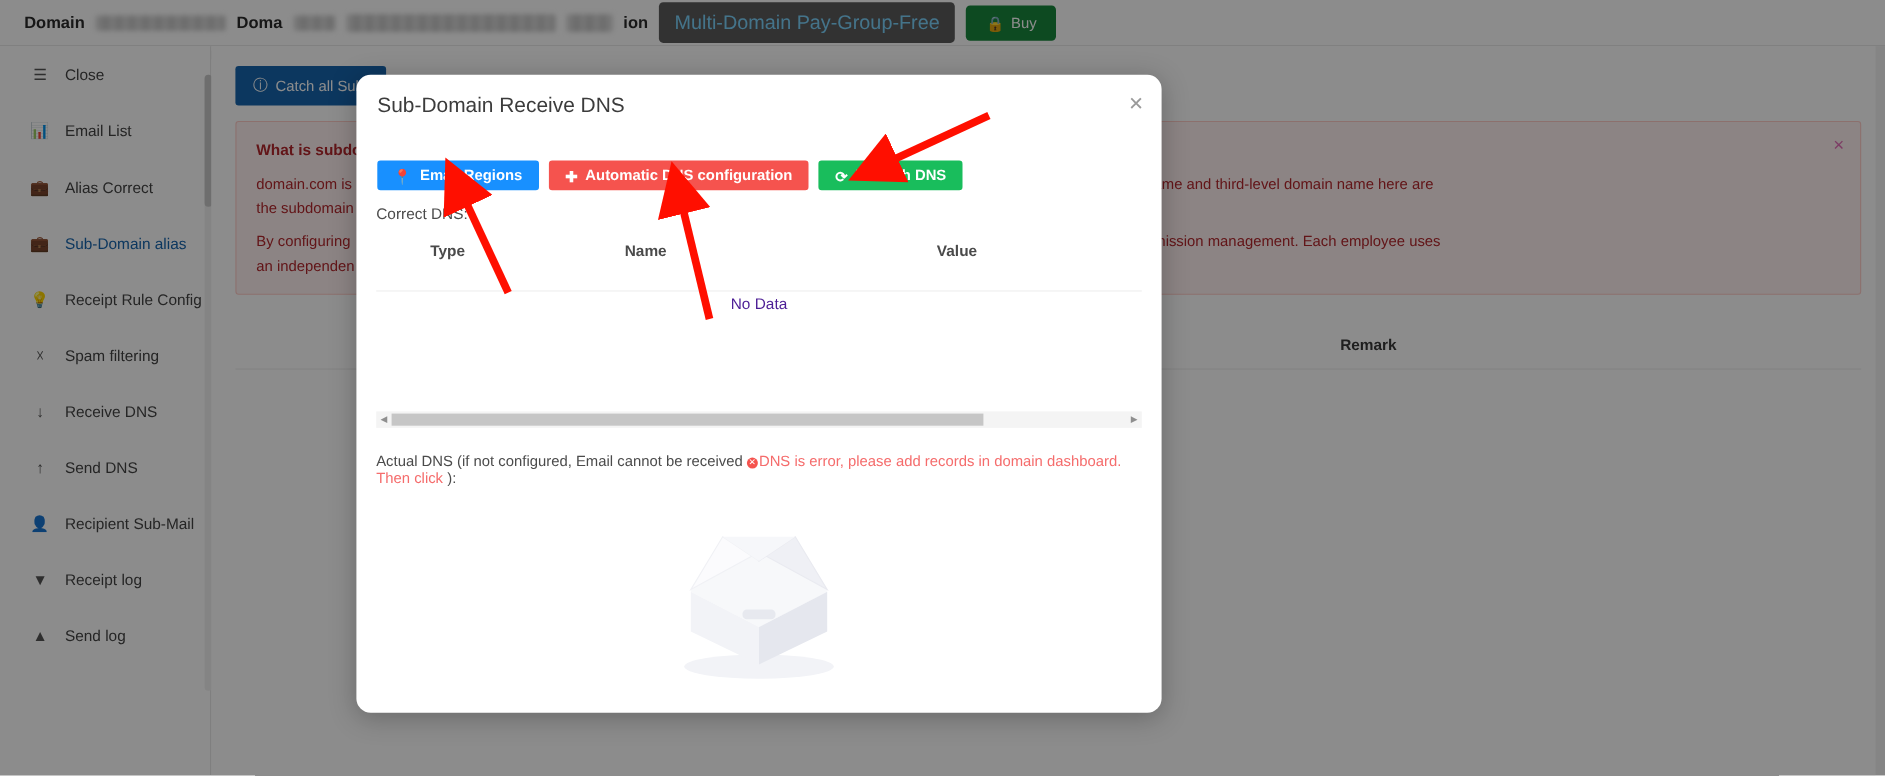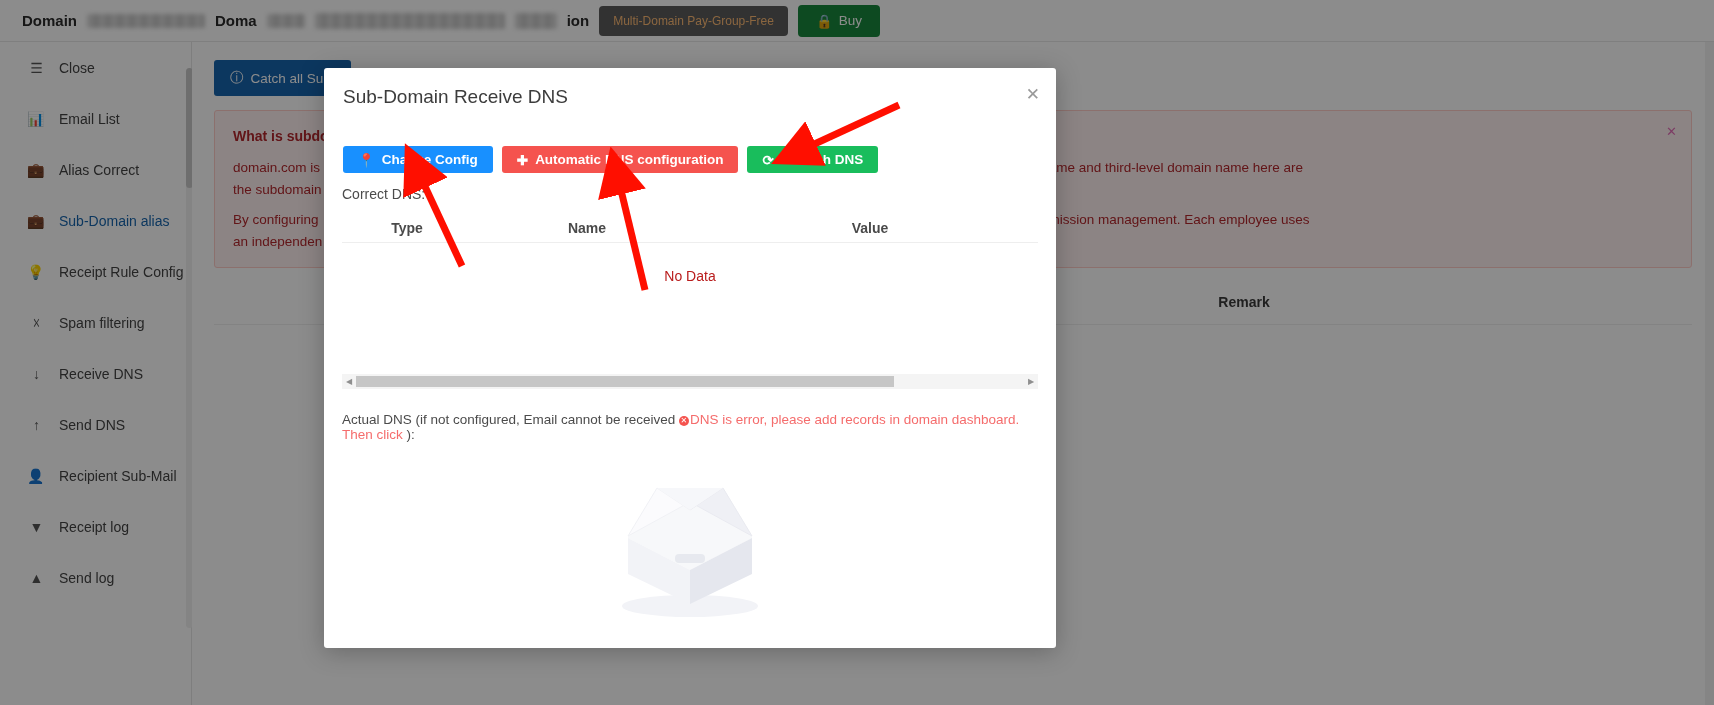--- a/index.html
+++ b/index.html
@@ -26,21 +26,21 @@
   .redact {
     height:14px; border-radius:2px;
     background: repeating-linear-gradient(90deg,#d6d6d6 0 6px,#c6c6c6 6px 12px);
     filter: blur(2.2px);
   }
   .redact.r1 { width:118px; }
   .redact.r2 { width:38px; }
   .redact.r3 { width:190px; height:16px; }
   .redact.r4 { width:42px; height:16px; }
   .btn-group {
-    background:#5c5c5c; color:#fdba74; font-size:12px;
+    background:#5c5c5c; color:#7dd3fc; font-size:18px;
     padding:8px 14px; border-radius:4px; white-space:nowrap;
   }
   .btn-buy {
     background:#19883c; color:#fff; font-size:13.5px;
     padding:8px 18px; border-radius:4px; display:flex; align-items:center; gap:6px;
   }
 
   
   .sidebar {
     position:absolute; left:0; top:42px; width:192px; height:663px;
@@ -71,59 +71,59 @@
     margin-top:14px; background:#fff1f0; border:1px solid #ffccc7;
     border-radius:3px; padding:14px 18px; position:relative;
     color:#b3272d; font-size:13.5px; line-height:22px;
   }
   .alert h4 { margin:0 0 10px 0; font-size:14px; font-weight:700; }
   .alert .x { position:absolute; right:14px; top:10px; color:#c08; opacity:.55; font-size:13px; }
   .tablehead {
     margin-top:26px; border-bottom:1px solid #eee; padding-bottom:14px;
     display:flex; font-size:14px; font-weight:700; color:#3a3a3a;
   }
-  .tablehead span { text-align:center; }
+  .tablehead span { text-align:center;margin-top:11px; }
 
   
   .vscroll-right { position:absolute; right:0; top:42px; width:9px; height:663px; background:#f3f3f3; }
   .hscroll-top { position:absolute; left:0; top:46px; width:1690px; height:8px; background:#efefef; }
   .hscroll-top i { display:block; height:8px; width:1560px; background:#cdcdcd; }
   .arrow-l, .arrow-r { position:absolute; top:48px; font-size:9px; color:#9a9a9a; }
   .arrow-l { left:3px; } .arrow-r { right:12px; }
 
   
   #dim { position:absolute; inset:0; background:rgba(0,0,0,0.45); }
 
   
   #modal {
     position:absolute; left:324px; top:68px; width:732px; height:580px;
-    background:#ffffff; border-radius:3px;
+    background:#ffffff; border-radius:13px;
     box-shadow:0 4px 24px rgba(0,0,0,.25);
     overflow:hidden;
   }
   .m-title { position:absolute; left:19px; top:18px; font-size:19px; color:#3c3c3c; }
   .m-close { position:absolute; right:16px; top:18px; font-size:17px; color:#9a9a9a; line-height:1; }
 
   .m-btns { position:absolute; left:19px; top:78px; display:flex; gap:9px; }
   .mbtn { border:0; border-radius:3px; color:#fff; font-size:13.5px; font-weight:700;
           padding:0 15px; height:27px; display:inline-flex; align-items:center; gap:7px; cursor:pointer; }
   .mbtn.blue  { background:#1890ff; }
   .mbtn.red   { background:#f5534e; }
   .mbtn.green { background:#19bd5c; }
 
   .m-correct { position:absolute; left:18px; top:118px; font-size:14px; color:#4b4b4b; }
 
   .m-thead {
     position:absolute; left:18px; top:152px; width:696px;
     display:flex; font-size:14px; font-weight:700; color:#4a4a4a;
-    padding-bottom:6px; border-bottom:1px solid #eee;
+    padding-bottom:28px; border-bottom:1px solid #eee;
   }
   .m-thead span { text-align:center; }
   .m-nodata { position:absolute; left:18px; top:200px; width:696px; text-align:center;
-              font-size:14px; color:#b91c1c; }
+              font-size:14px; color:#4c1d95; }
 
   .m-hscroll { position:absolute; left:18px; top:306px; width:696px; height:15px;
                background:#f4f4f4; display:flex; align-items:center; }
   .m-hscroll .ar { width:14px; text-align:center; font-size:8px; color:#8f8f8f; }
   .m-hscroll .track { flex:1; height:11px; background:#f4f4f4; position:relative; }
   .m-hscroll .thumb { position:absolute; left:0; top:0; height:11px; width:538px; background:#c6c6c6; }
 
   .m-actual { position:absolute; left:18px; top:344px; width:700px;
               font-size:13.5px; color:#4b4b4b; line-height:15px; }
   .m-actual .err { color:#f56c6c; }
@@ -246,21 +246,21 @@
 <div id="dim"></div>
 
 <div id="modal">
 
   <div class="m-title">Sub-Domain Receive DNS</div>
   <div class="m-close">✕</div>
 
   <div class="m-btns">
     <button class="mbtn blue">
       <span>📍</span>
-      <span>Change Config</span>
+      <span>Email Regions</span>
     </button>
     <button class="mbtn red">
       <span>✚</span>
       <span>Automatic DNS configuration</span>
     </button>
     <button class="mbtn green">
       <span>⟳</span>
       <span>Refresh DNS</span>
     </button>
   </div>

